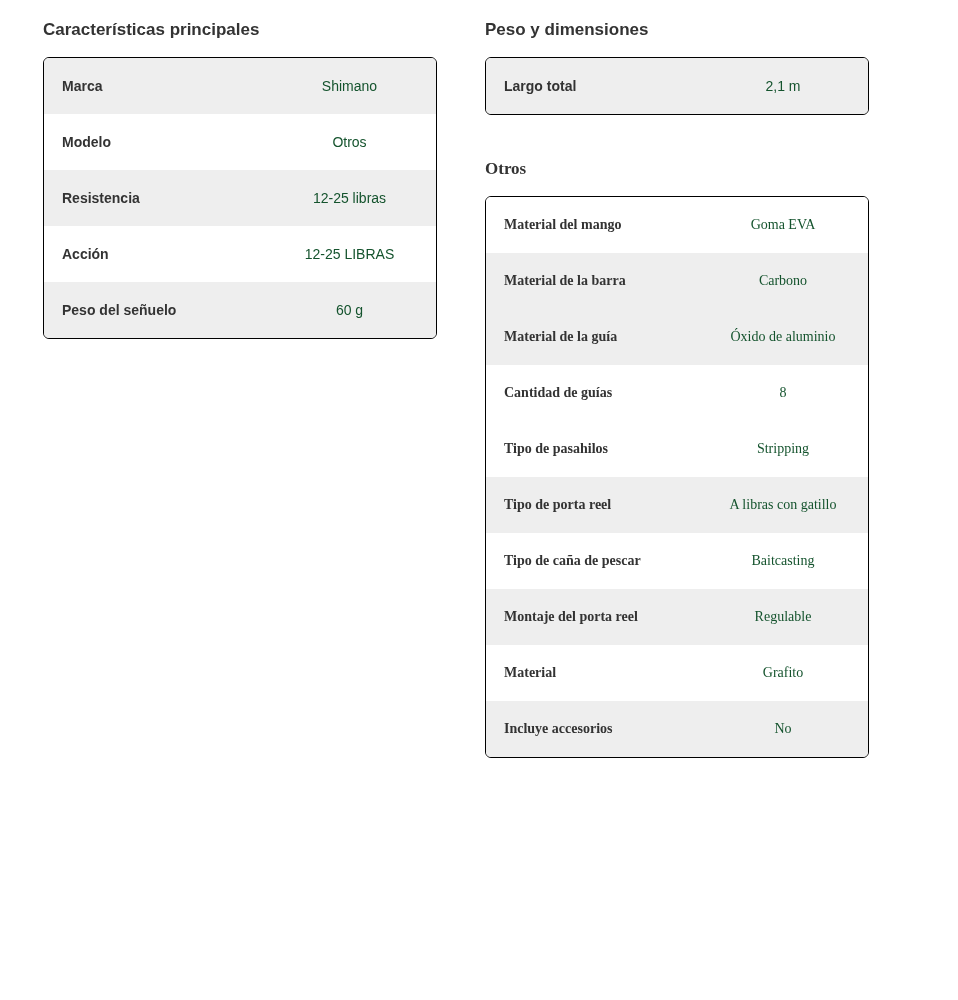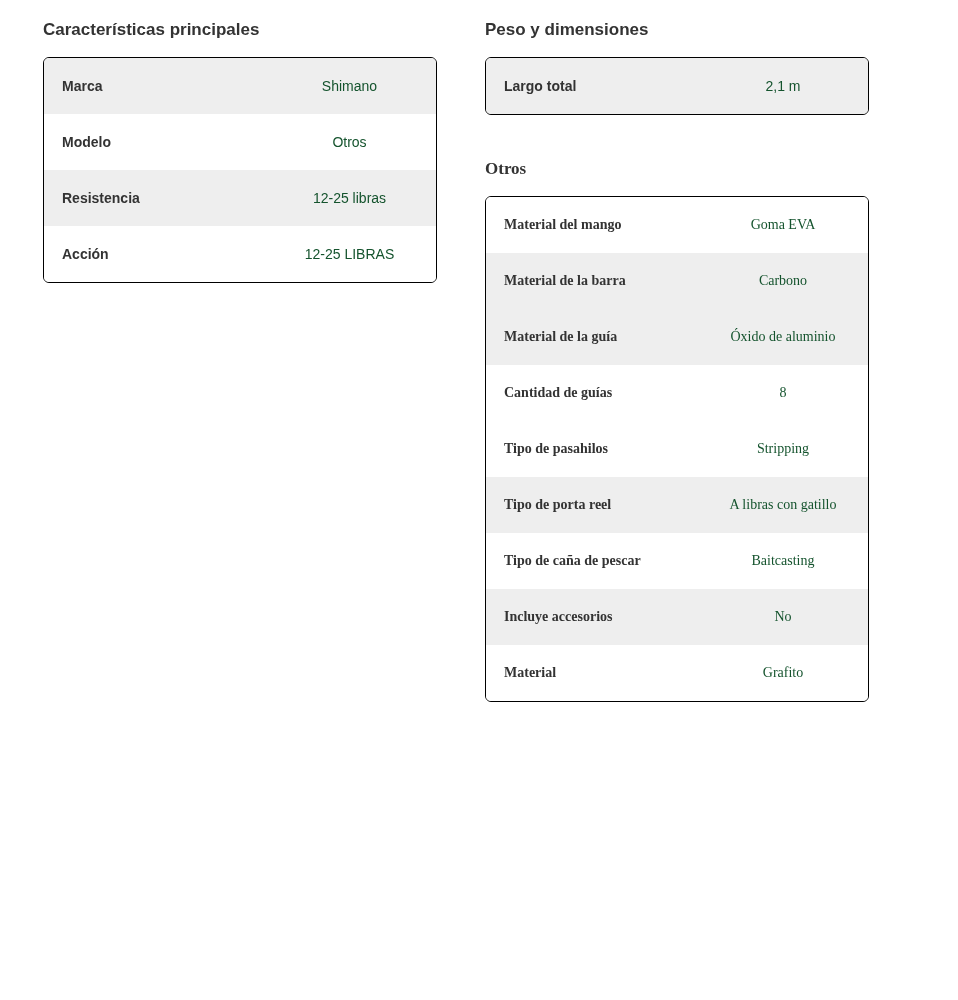--- a/index.html
+++ b/index.html
@@ -74,20 +74,24 @@
           <div class="spec-value">Otros</div>
         </div>
         <div class="spec-row stripe">
           <div class="spec-label">Resistencia</div>
           <div class="spec-value">12-25 libras</div>
         </div>
         <div class="spec-row">
           <div class="spec-label">Acción</div>
           <div class="spec-value">12-25 LIBRAS</div>
         </div>
+        <div class="spec-row stripe">
+          <div class="spec-label">Peso del señuelo</div>
+          <div class="spec-value">60 g</div>
+        </div>
       </div>
     </div>
   </div>
 
   <div class="col col-right">
 
     <div class="section">
       <h2 class="section-title">Peso y dimensiones</h2>
       <div class="spec-table">
         <div class="spec-row stripe">
@@ -122,24 +126,28 @@
         </div>
         <div class="spec-row stripe">
           <div class="spec-label">Tipo de porta reel</div>
           <div class="spec-value">A libras con gatillo</div>
         </div>
         <div class="spec-row">
           <div class="spec-label">Tipo de caña de pescar</div>
           <div class="spec-value">Baitcasting</div>
         </div>
         <div class="spec-row stripe">
-          <div class="spec-label">Incluye accesorios</div>
-          <div class="spec-value">No</div>
+          <div class="spec-label">Montaje del porta reel</div>
+          <div class="spec-value">Regulable</div>
         </div>
         <div class="spec-row">
           <div class="spec-label">Material</div>
           <div class="spec-value">Grafito</div>
+        </div>
+        <div class="spec-row stripe">
+          <div class="spec-label">Incluye accesorios</div>
+          <div class="spec-value">No</div>
         </div>
       </div>
     </div>
 
   </div>
 </div>
 
 </body></html>

